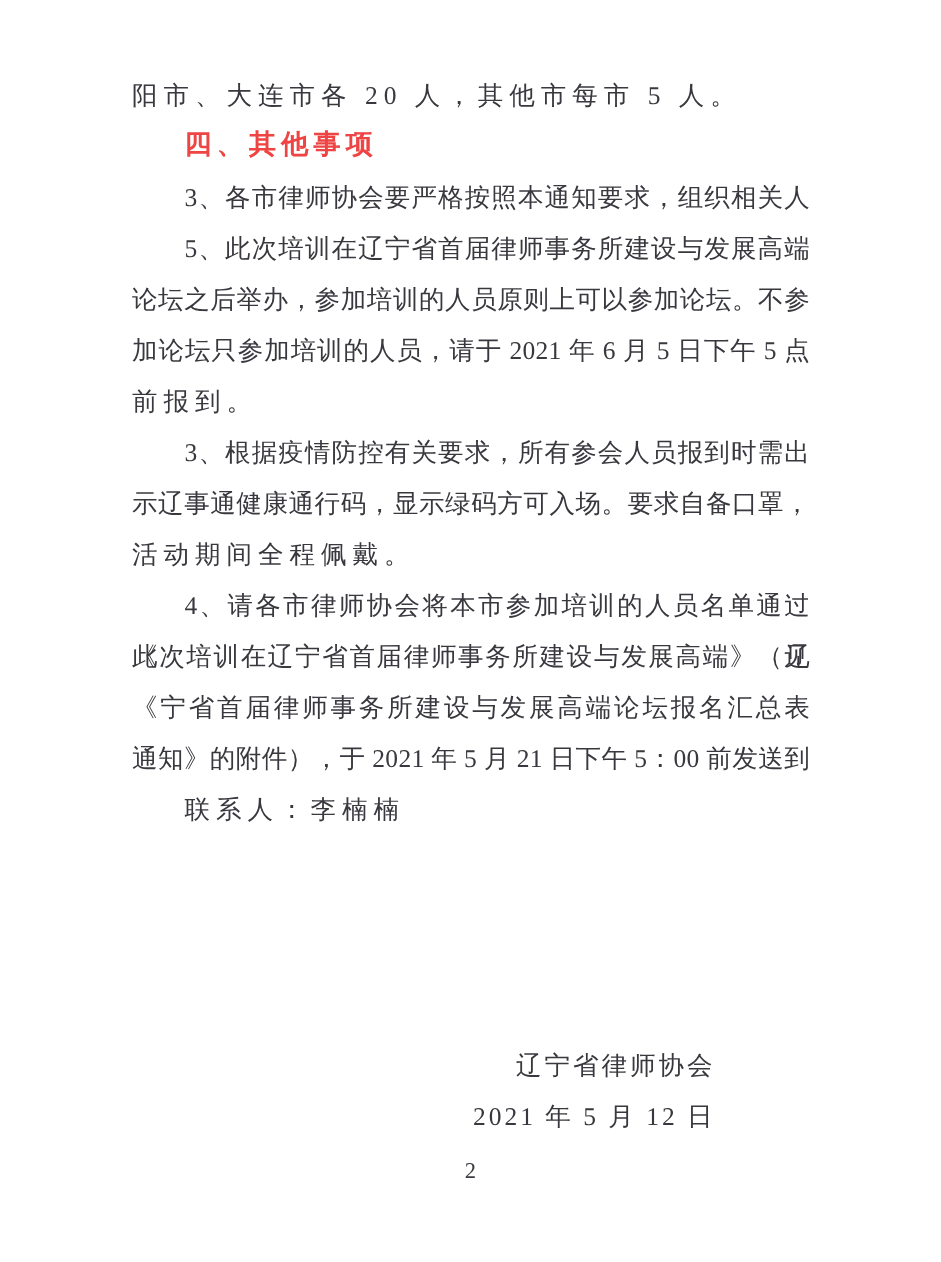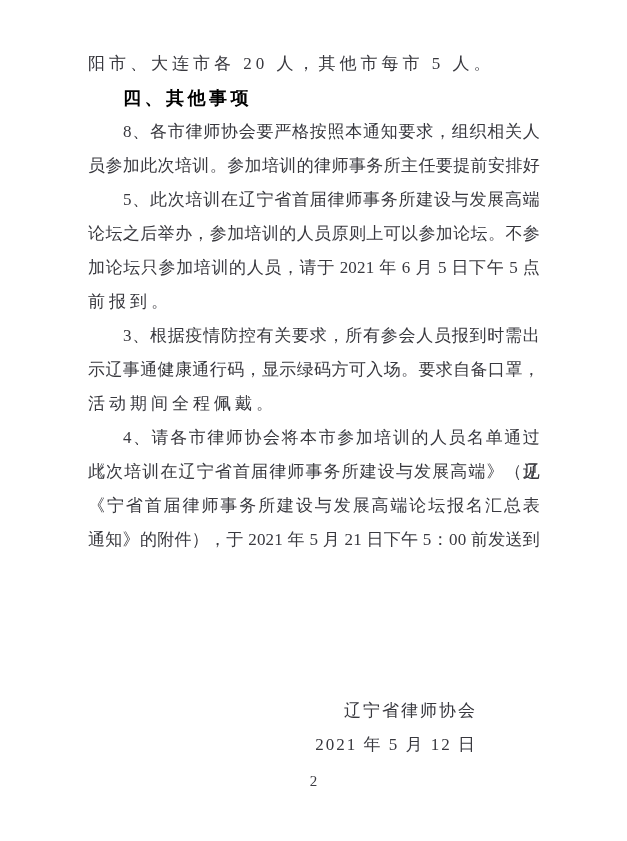--- a/index.html
+++ b/index.html
@@ -40,22 +40,22 @@
   }
   
   .end {
     text-align: left;
     letter-spacing: 4px;
   }
   .heading {
     font-weight: bold;
     font-size: 18px;
     letter-spacing: 3.5px;
-    color: #000000;
-    font-family: Liberation Sans, sans-serif;
+    color: #ef4444;
+    font-family: Liberation Mono, monospace;
   }
   .ind {
     text-indent: 35px;
   }
   .signature {
     position: absolute;
     top: 694px;
     right: 150px;
     text-align: center;
   }
@@ -78,33 +78,33 @@
   }
 </style>
 </head>
 <body>
 
 <div class="page">
 
   <div class="body-text" id="body-lines">
       <div class="line end">阳市、大连市各 20 人，其他市每市 5 人。</div>
       <div class="line heading ind">四、其他事项</div>
-      <div class="line just ind">8、各市律师协会要严格按照本通知要求，组织相关人</div>
-      <div class="line just">员参加此次培训。参加培训的律师事务所主任要提前安排好</div>
+      <div class="line just ind">3、各市律师协会要严格按照本通知要求，组织相关人</div>
       <div class="line just ind">5、此次培训在辽宁省首届律师事务所建设与发展高端</div>
       <div class="line just">论坛之后举办，参加培训的人员原则上可以参加论坛。不参</div>
       <div class="line just">加论坛只参加培训的人员，请于 2021 年 6 月 5 日下午 5 点</div>
       <div class="line end">前报到。</div>
       <div class="line just ind">3、根据疫情防控有关要求，所有参会人员报到时需出</div>
       <div class="line just">示辽事通健康通行码，显示绿码方可入场。要求自备口罩，</div>
       <div class="line end">活动期间全程佩戴。</div>
       <div class="line just ind">4、请各市律师协会将本市参加培训的人员名单通过《辽</div>
       <div class="line just">此次培训在辽宁省首届律师事务所建设与发展高端》（见</div>
       <div class="line just">《宁省首届律师事务所建设与发展高端论坛报名汇总表</div>
       <div class="line just">通知》的附件），于 2021 年 5 月 21 日下午 5：00 前发送到</div>
+      <div class="line end ind">联系人：李楠楠</div>
     </div>
 
   <div class="signature">
     <div class="sig-line">辽宁省律师协会</div>
     <div class="sig-line">2021 年 5 月 12 日</div>
   </div>
 
   <div class="page-number">2</div>
 
 </div>

